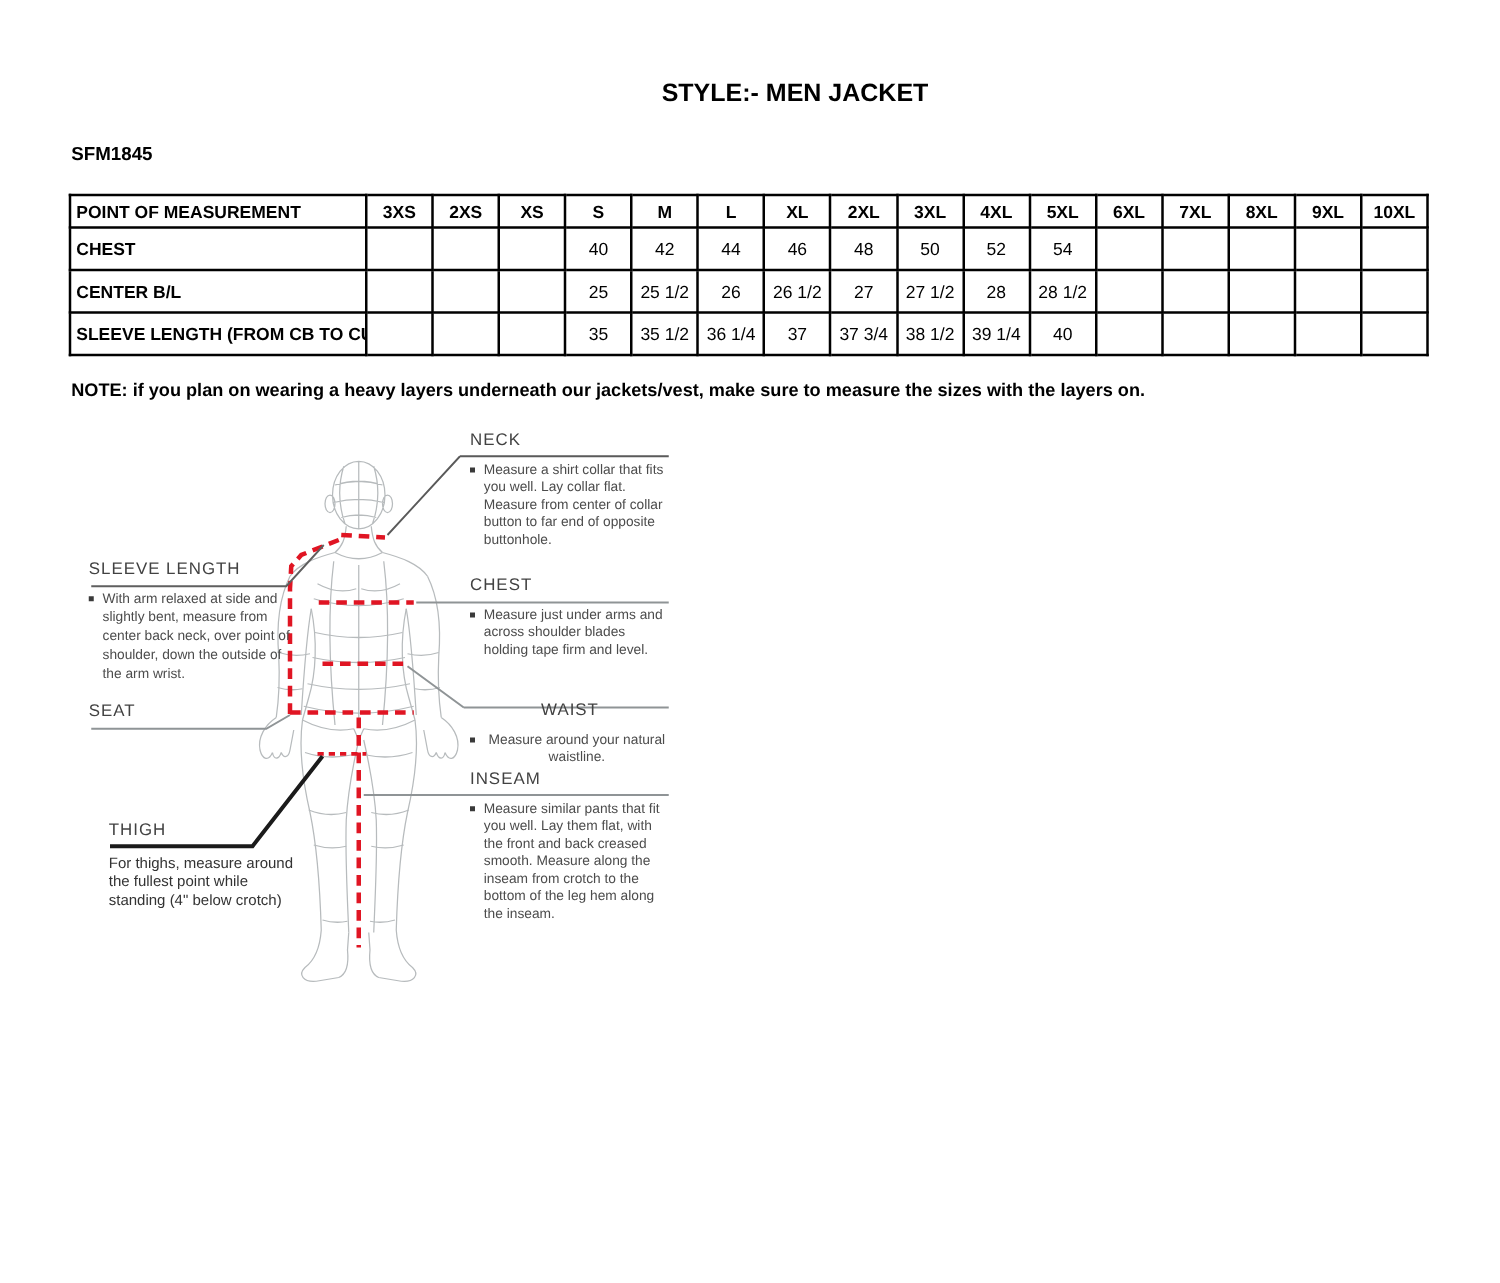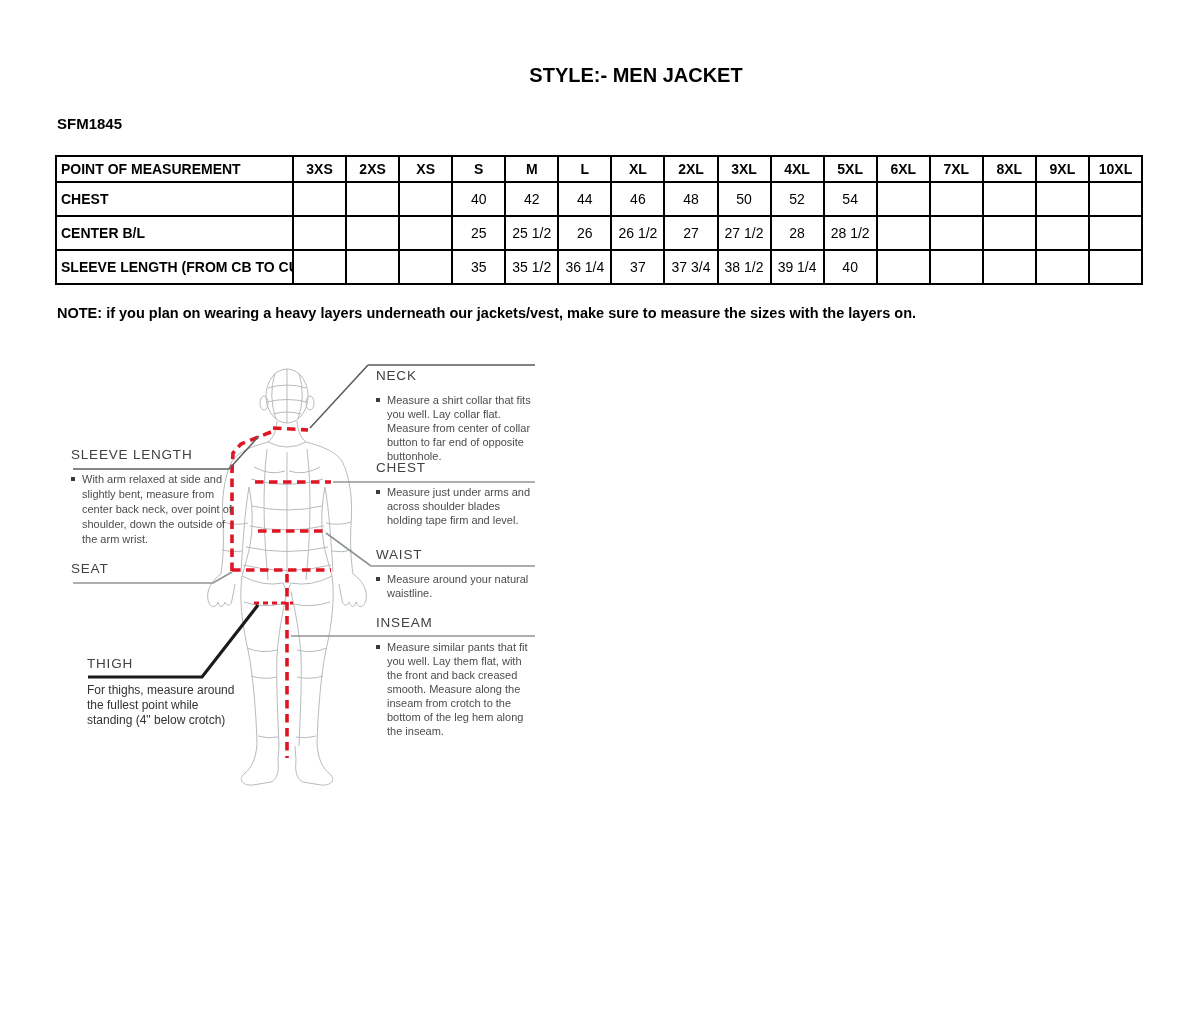--- a/index.html
+++ b/index.html
@@ -34,23 +34,23 @@
   .diagram{position:absolute;left:55px;top:340px;width:500px;height:470px;}
   .diagram svg{position:absolute;left:0;top:0;}
   .mg-block{position:absolute;}
   .mg-head{
     font-size:13.5px;font-weight:normal;color:#424242;letter-spacing:.8px;height:20px;
   }
   .mg-body{display:flex;gap:7px;font-size:11px;line-height:14px;color:#4c4c4c;margin-top:5px;}
   .left-col .mg-body{line-height:15px;}
   .bullet{flex:none;width:4px;height:4px;background:#3a3a3a;margin-top:5px;}
   .mg-thigh .mg-body{font-size:12px;line-height:15px;color:#333;margin-top:7px;}
-  .mg-neck{left:321px;top:4px;width:160px;margin-top:24px;}
+  .mg-neck{left:321px;top:4px;width:160px;}
   .mg-chest{left:321px;top:120px;width:160px;}
-  .mg-waist{left:321px;top:207px;width:160px;}
+  .mg-waist{left:321px;top:220px;width:160px;text-align:center;}
   .mg-inseam{left:321px;top:275px;width:160px;}
   .mg-sleeve{left:16px;top:107px;width:162px;}
   .mg-seat{left:16px;top:221px;width:162px;}
   .mg-thigh{left:32px;top:316px;width:158px;}
 </style>
 </head>
 <body>
 
 <div class="title">STYLE:- MEN JACKET</div>
 <div class="style-code">SFM1845</div>

